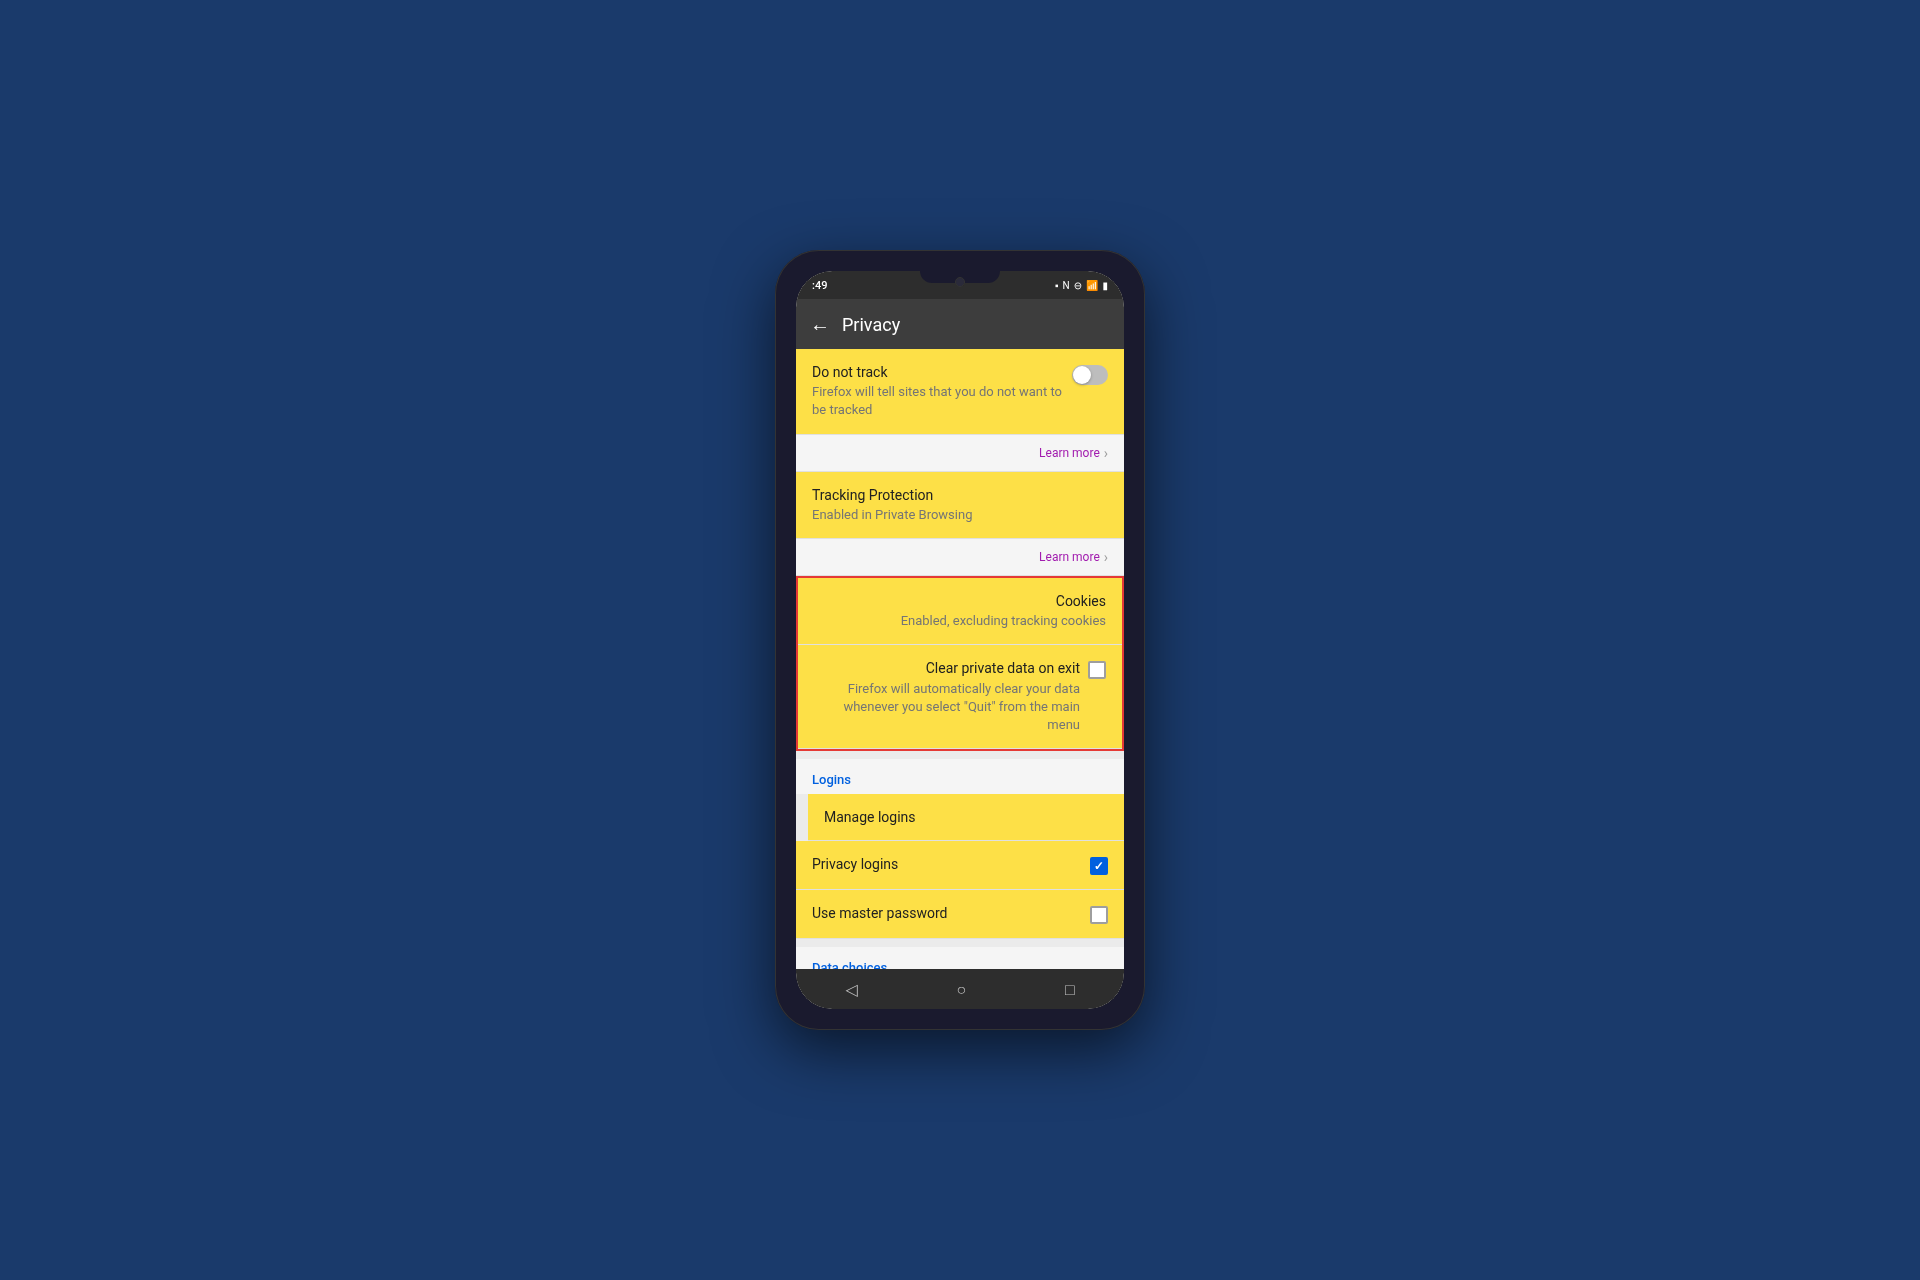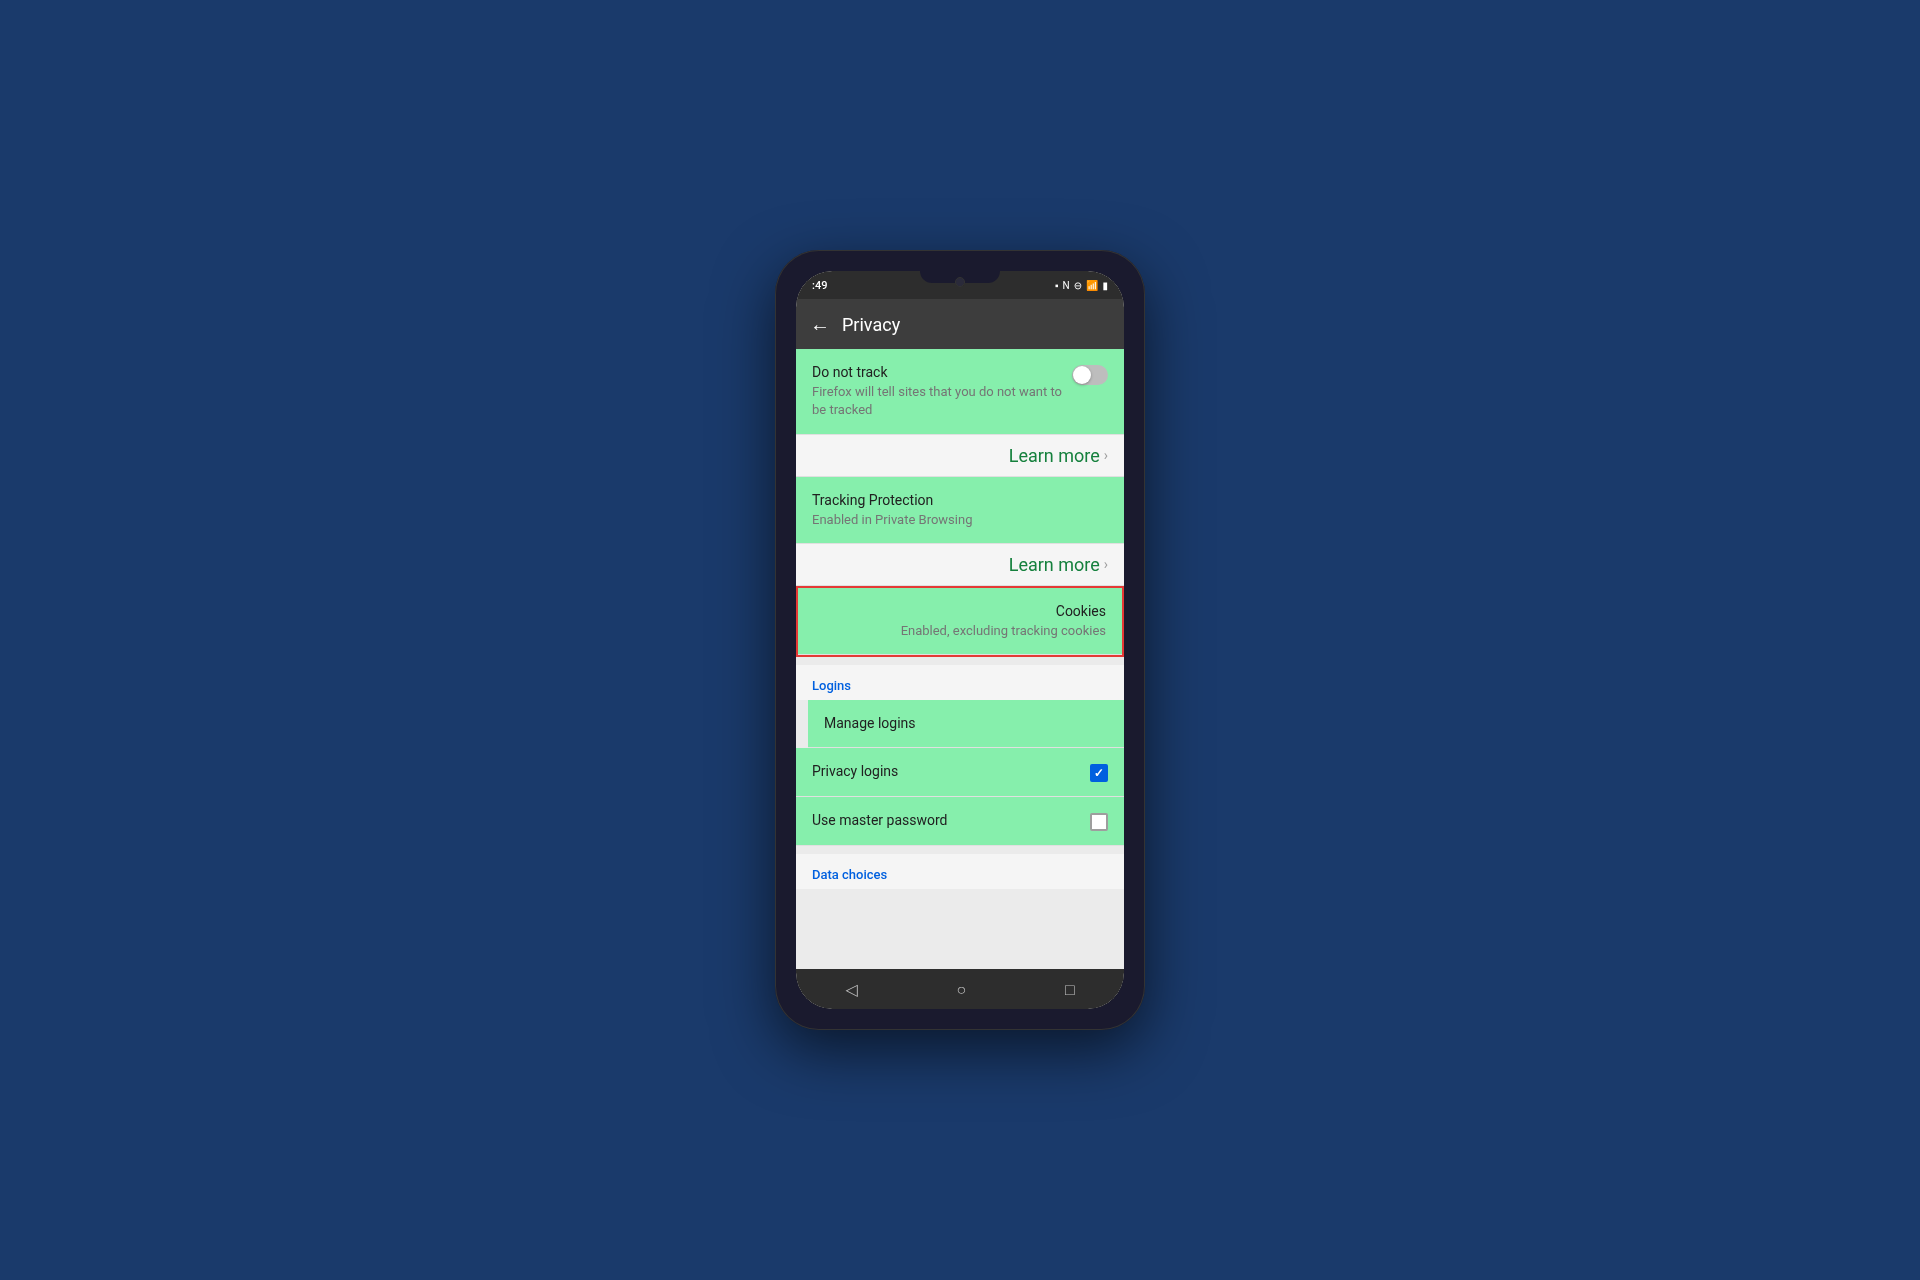--- a/index.html
+++ b/index.html
@@ -121,21 +121,21 @@
     }
 
     
     .content {
       flex: 1;
       overflow-y: auto;
       background: #ebebeb;
     }
 
     .section-item {
-      background: #86efac;
+      background: #fde047;
       padding: 14px 16px;
       border-bottom: 1px solid #e0e0e0;
       display: flex;
       align-items: flex-start;
       justify-content: space-between;
       gap: 8px;
     }
 
     .section-item.clickable {
       cursor: pointer;
@@ -187,22 +187,22 @@
       background: #f5f5f5;
       padding: 10px 16px;
       display: flex;
       align-items: center;
       justify-content: flex-end;
       border-bottom: 1px solid #e0e0e0;
       cursor: pointer;
     }
 
     .learn-more-text {
-      font-size: 18px;
-      color: #15803d;
+      font-size: 12px;
+      color: #a21caf;
       margin-right: 4px;
     }
 
     .learn-more-chevron {
       color: #9e9e9e;
       font-size: 14px;
     }
 
     
     .divider-space {
@@ -327,20 +327,27 @@
 
         <div class="highlight-box">
 
           <div class="section-item">
             <div class="item-text">
               <div class="item-title">Cookies</div>
               <div class="item-subtitle">Enabled, excluding tracking cookies</div>
             </div>
           </div>
 
+          <div class="section-item">
+            <div class="item-text">
+              <div class="item-title">Clear private data on exit</div>
+              <div class="item-subtitle">Firefox will automatically clear your data whenever you select "Quit" from the main menu</div>
+            </div>
+            <div class="checkbox"></div>
+          </div>
         </div>
 
         <div class="divider-space"></div>
 
         <div class="section-header">
           <span class="section-header-text">Logins</span>
         </div>
 
         <div class="section-item clickable">
           <div class="item-text">

